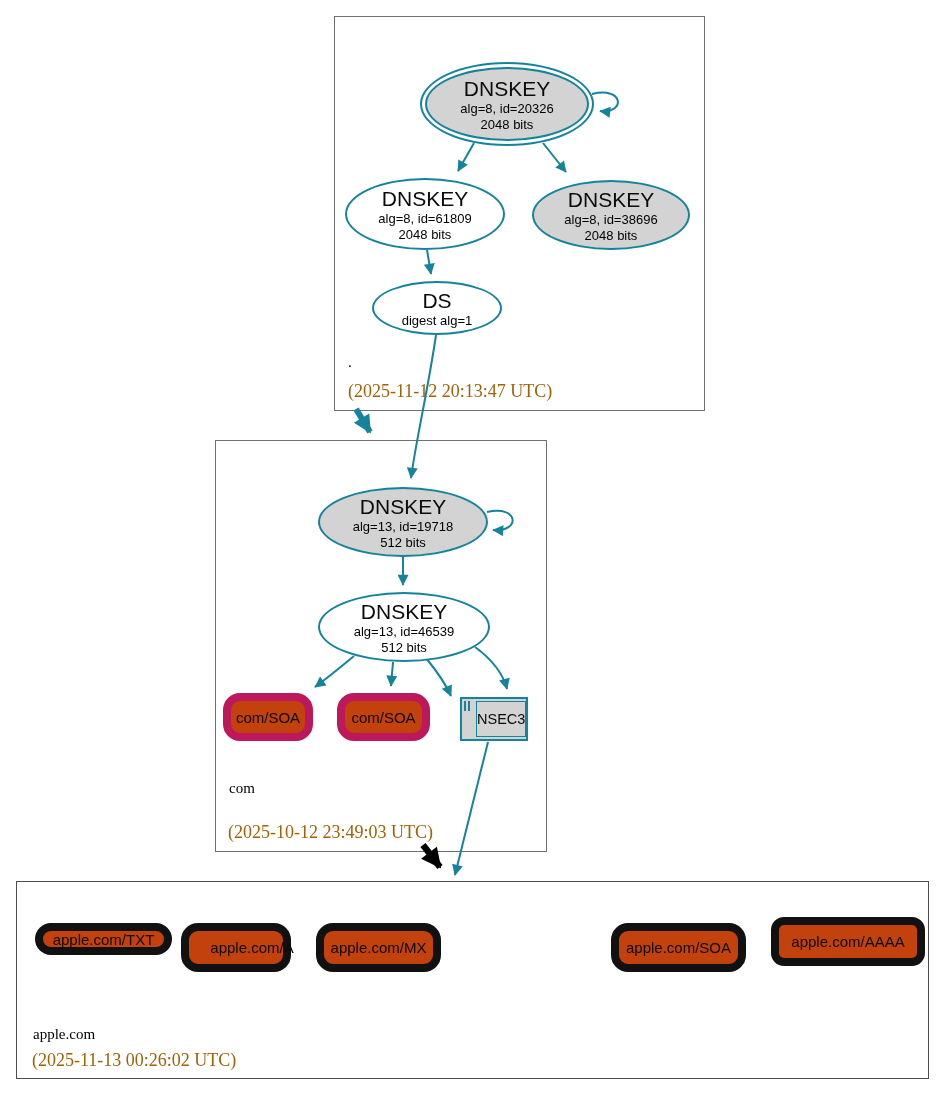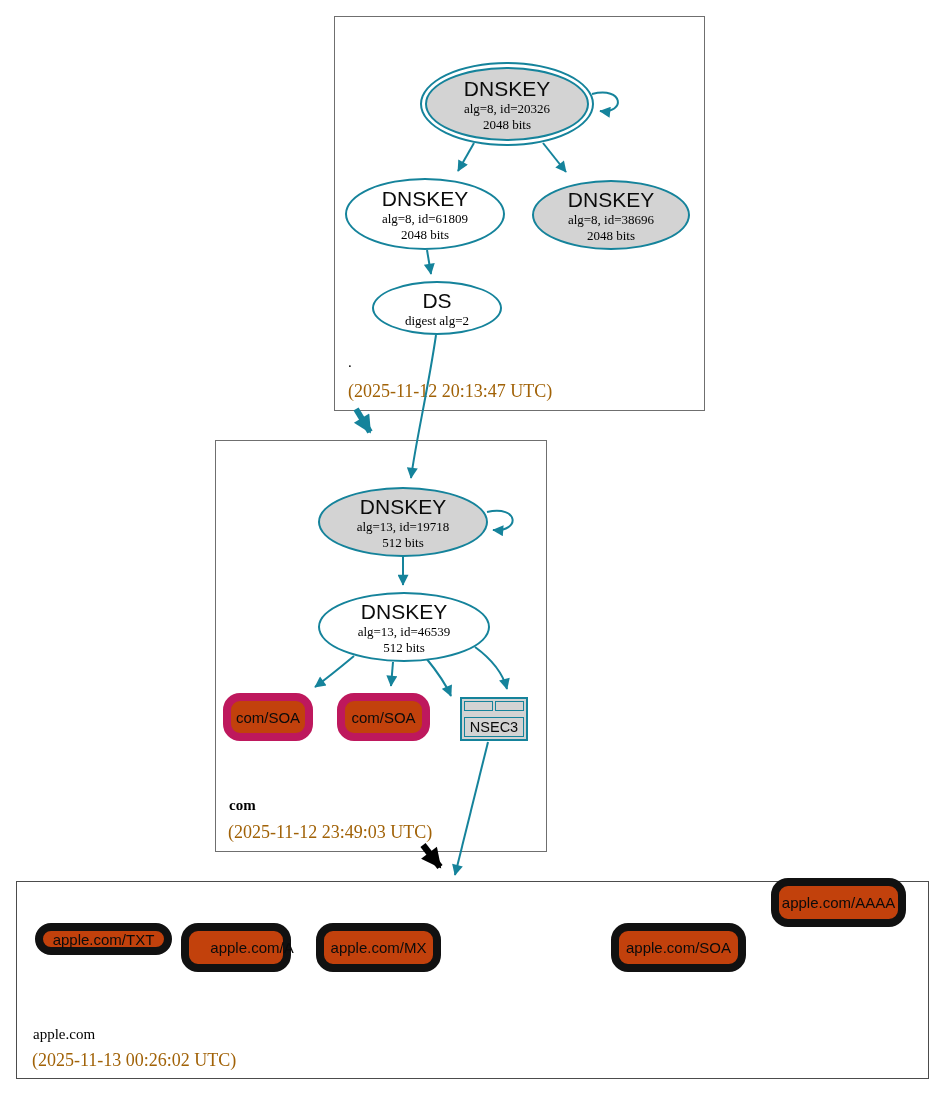--- a/index.html
+++ b/index.html
@@ -11,42 +11,42 @@
   .zone-ts{position:absolute;font-family:"Liberation Serif",serif;font-size:18px;color:#a16207;}
   .edges{position:absolute;left:0;top:0;pointer-events:none;}
   .node{position:absolute;display:flex;flex-direction:column;align-items:center;justify-content:center;
         text-align:center;box-sizing:border-box;}
   .ellipse{border:2.3px solid #15839b;border-radius:50%;background:#ffffff;}
   .fill-gray{background:#d3d3d3;}
   .ell-outer{border:2.3px solid #15839b;border-radius:50%;background:#ffffff;padding:3px;}
   .ell-inner{width:100%;height:100%;border:2.3px solid #15839b;border-radius:50%;background:#d3d3d3;
              display:flex;flex-direction:column;align-items:center;justify-content:center;box-sizing:border-box;}
   .rr-title{font-size:21px;color:#0b0b0b;line-height:1.2;}
-  .rr-detail{font-family:Liberation Serif, serif;font-size:13px;color:#000;line-height:1.18;}
+  .rr-detail{font-family:Liberation Sans, sans-serif;font-size:13px;color:#000;line-height:1.18;}
   .rrset{border:8px solid #be185d;border-radius:17px;background:#c2410c;font-size:15px;color:#0b0b0b;}
   .rrset.black{border-color:#111111;}
-  .nsec3{border:2.5px solid #15839b;background:#d3d3d3;padding:2px;display:flex;flex-direction:column;gap:6px;}
+  .nsec3{border:2.5px solid #15839b;background:#d3d3d3;padding:2px;display:flex;flex-direction:row;gap:6px;}
   .nsec3-row{display:flex;gap:2px;height:10px;}
   .nsec3-cell{flex:1;border:1.3px solid #15839b;background:#d3d3d3;box-sizing:border-box;}
   .nsec3-main{flex:1;border:1.3px solid #15839b;background:#d3d3d3;display:flex;align-items:center;
               justify-content:center;font-size:14.5px;color:#0b0b0b;box-sizing:border-box;}
 </style>
 </head>
 <body>
 
 <div id="canvas">
 
   <div class="zone" style="left:334px;top:16px;width:369px;height:393px;"></div>
   <div class="zone" style="left:215px;top:440px;width:330px;height:410px;"></div>
   <div class="zone apex" style="left:16px;top:881px;width:911px;height:196px;"></div>
 
   <div class="zone-name" style="left:348px;top:354px;">.</div>
   <div class="zone-ts" style="left:348px;top:381px;">(2025-11-12 20:13:47 UTC)</div>
-  <div class="zone-name" style="left:229px;top:797px;font-weight:bold;">com</div>
-  <div class="zone-ts" style="left:228px;top:822px;">(2025-11-12 23:49:03 UTC)</div>
+  <div class="zone-name" style="left:229px;top:780px;">com</div>
+  <div class="zone-ts" style="left:228px;top:822px;">(2025-10-12 23:49:03 UTC)</div>
   <div class="zone-name" style="left:33px;top:1026px;">apple.com</div>
   <div class="zone-ts" style="left:32px;top:1050px;">(2025-11-13 00:26:02 UTC)</div>
 
   <svg class="edges" width="943" height="1094" viewBox="0 0 943 1094">
     <defs>
       <marker id="mTeal" viewBox="0 0 10 10" refX="9.3" refY="5" markerWidth="13" markerHeight="11" markerUnits="userSpaceOnUse" orient="auto">
           <path d="M0,0 L10,5 L0,10 z" fill="#15839b"></path>
         </marker>
       <marker id="mTealBig" viewBox="0 0 10 10" refX="9" refY="5" markerWidth="21" markerHeight="18" markerUnits="userSpaceOnUse" orient="auto">
           <path d="M0,0 L10,5 L0,10 z" fill="#15839b"></path>
@@ -88,21 +88,21 @@
   </div>
 
   <div class="node ellipse fill-gray" style="left:532px;top:180px;width:158px;height:70px;">
     <div class="rr-title">DNSKEY</div>
     <div class="rr-detail">alg=8, id=38696</div>
     <div class="rr-detail">2048 bits</div>
   </div>
 
   <div class="node ellipse" style="left:372px;top:281px;width:130px;height:54px;">
     <div class="rr-title">DS</div>
-    <div class="rr-detail">digest alg=2</div>
+    <div class="rr-detail">digest alg=1</div>
   </div>
 
   <div class="node ellipse fill-gray" style="left:318px;top:487px;width:170px;height:70px;">
     <div class="rr-title">DNSKEY</div>
     <div class="rr-detail">alg=13, id=19718</div>
     <div class="rr-detail">512 bits</div>
   </div>
 
   <div class="node ellipse" style="left:318px;top:592px;width:172px;height:70px;">
     <div class="rr-title">DNSKEY</div>
@@ -130,17 +130,17 @@
   </div>
   <div class="node rrset black" style="left:181px;top:923px;width:110px;height:49px;padding-left:32px;">
     <div>apple.com/A</div>
   </div>
   <div class="node rrset black" style="left:316px;top:923px;width:125px;height:49px;">
     <div>apple.com/MX</div>
   </div>
   <div class="node rrset black" style="left:611px;top:923px;width:135px;height:49px;">
     <div>apple.com/SOA</div>
   </div>
-  <div class="node rrset black" style="left:771px;top:878px;width:135px;height:49px;">
+  <div class="node rrset black" style="left:771px;top:917px;width:154px;height:49px;border-radius:13px;">
     <div>apple.com/AAAA</div>
   </div>
 
 </div>
 
 </body></html>

